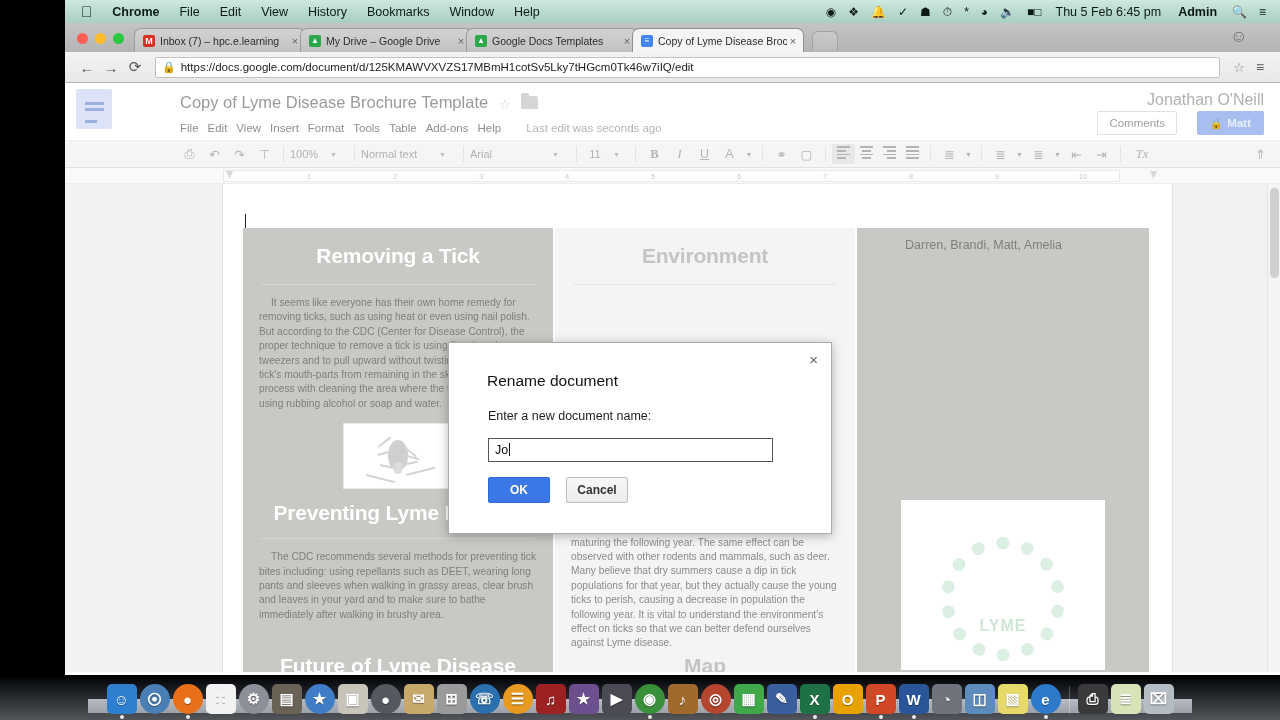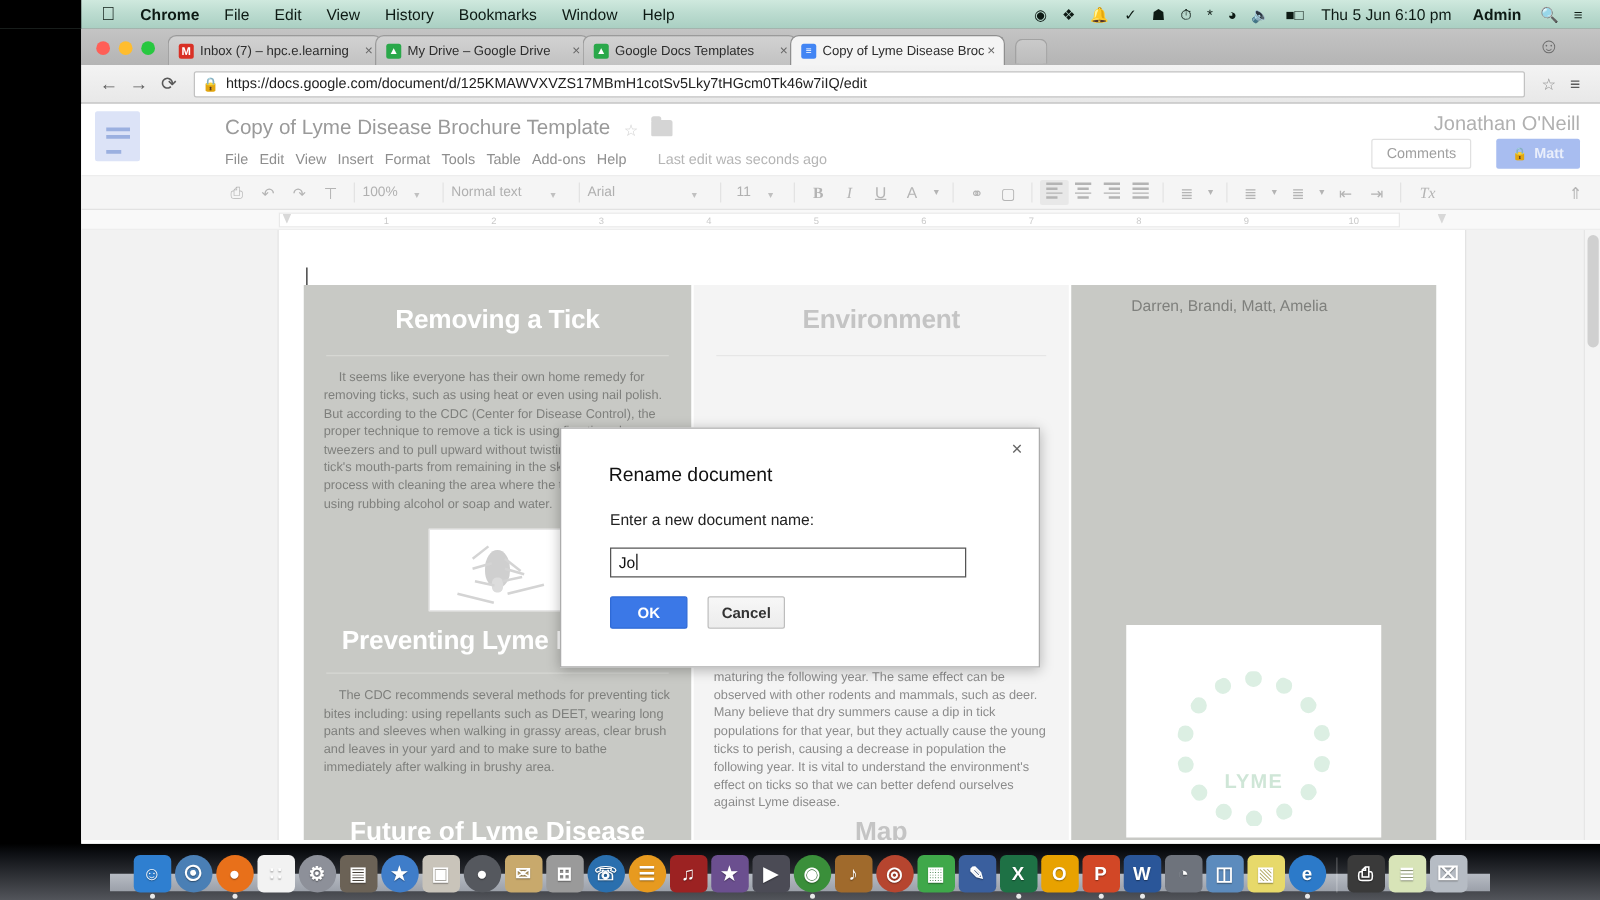--- a/index.html
+++ b/index.html
@@ -119,21 +119,21 @@
 
   
   #docstoolbar {
     height: 28px; background: #f5f5f5; border-top: 1px solid #ededed;
     border-bottom: 1px solid #e2e2e2;
     display: flex; align-items: center; padding-left: 112px; position: relative;
   }
   #docstoolbar .tb { color: #b4b4b4; font-size: 12.5px; text-align: center; }
   #docstoolbar .ico { width: 25px; }
   #docstoolbar .sep { width: 1px; height: 16px; background: #e3e3e3; margin: 0 6px; }
-  #docstoolbar .dd { display: flex; align-items: flex-end; color: #b0b0b0; font-size: 11px; }
+  #docstoolbar .dd { display: flex; align-items: center; color: #b0b0b0; font-size: 11px; }
   #docstoolbar .dd .lbl { display: inline-block; text-align: left; }
   #docstoolbar .dd .ar { font-size: 7px; margin-left: 6px; color: #c0c0c0; }
   #docstoolbar .bold-i { font-weight: bold; font-family: "Liberation Serif", serif; }
   #docstoolbar .ital-i { font-style: italic; font-family: "Liberation Serif", serif; }
   #docstoolbar .und-i { text-decoration: underline; }
   .tb-align { width: 23px; }
   .align-bars { display:inline-block; width: 13px; }
   .align-bars i { display: block; height: 1.6px; background: #b4b4b4; margin: 2px 0; }
   .tb-active-bg { background: #e8e8e8; border-radius: 2px; }
   .collapse-ar { position: absolute; right: 14px; color: #b4b4b4; font-size: 13px; }
@@ -287,21 +287,21 @@
     <span class="ic">◉</span>
     <span class="ic">❖</span>
     <span class="ic">🔔</span>
     <span class="ic">✓</span>
     <span class="ic">☗</span>
     <span class="ic">⏱</span>
     <span class="ic">*</span>
     <span class="ic">◕</span>
     <span class="ic">🔈</span>
     <span class="ic">■□</span>
-    <span class="clock">Thu 5 Jun  6:10 pm</span>
+    <span class="clock">Thu 5 Feb  6:45 pm</span>
     <span class="user">Admin</span>
     <span class="ic">🔍</span>
     <span class="ic">≡</span>
   </div>
 </div>
 
 <div class="lb-left"></div>
 
 <div id="chrome">
 

